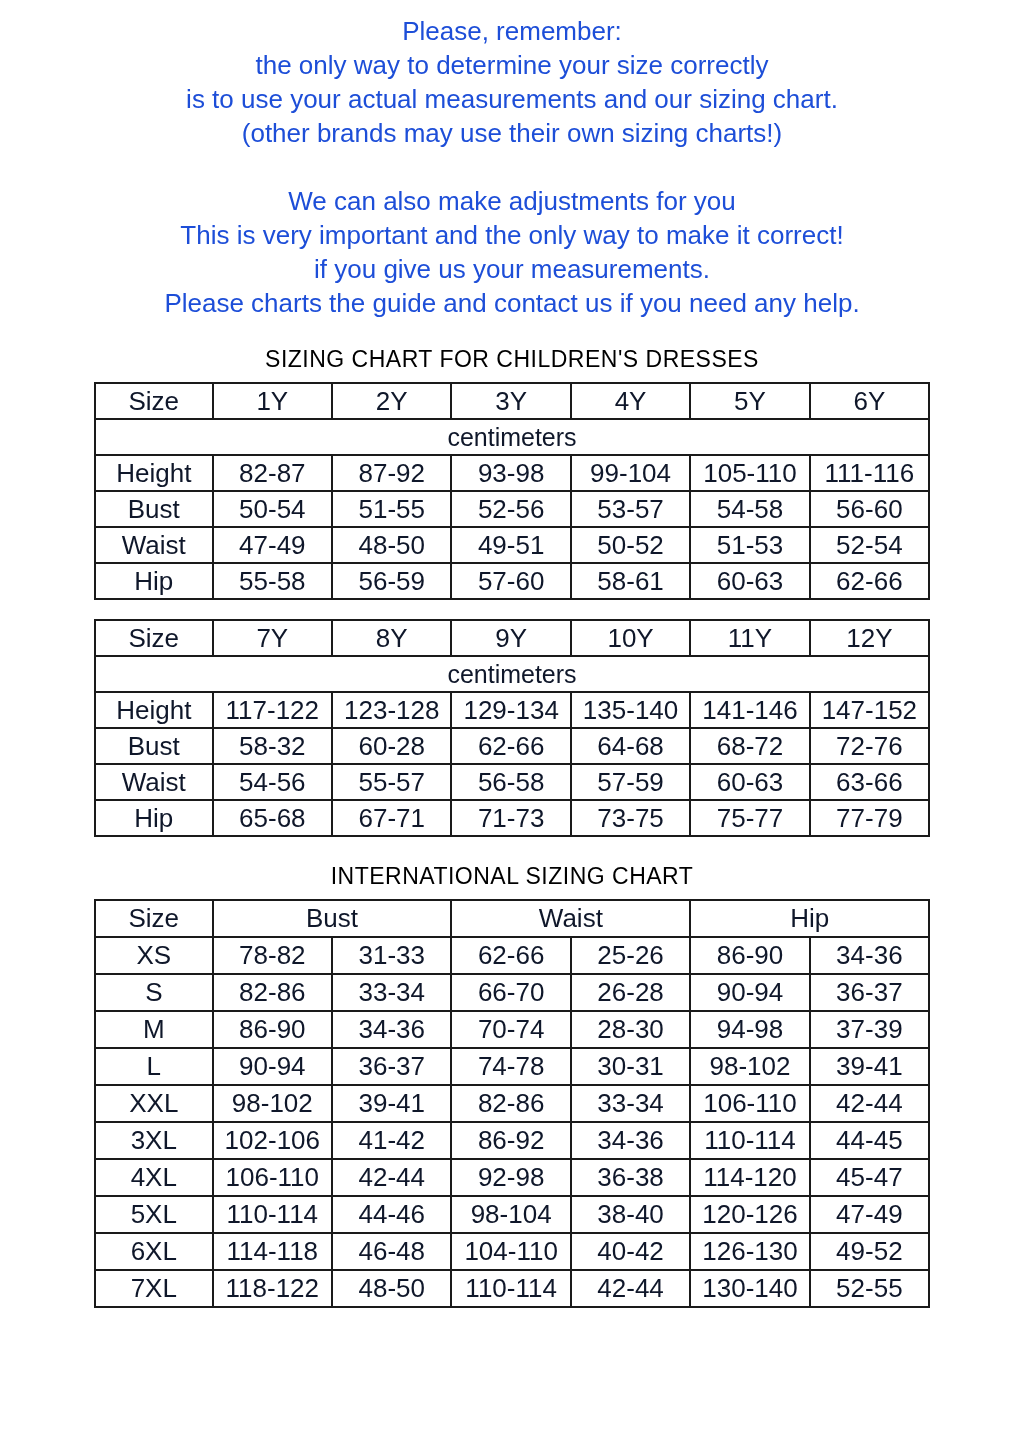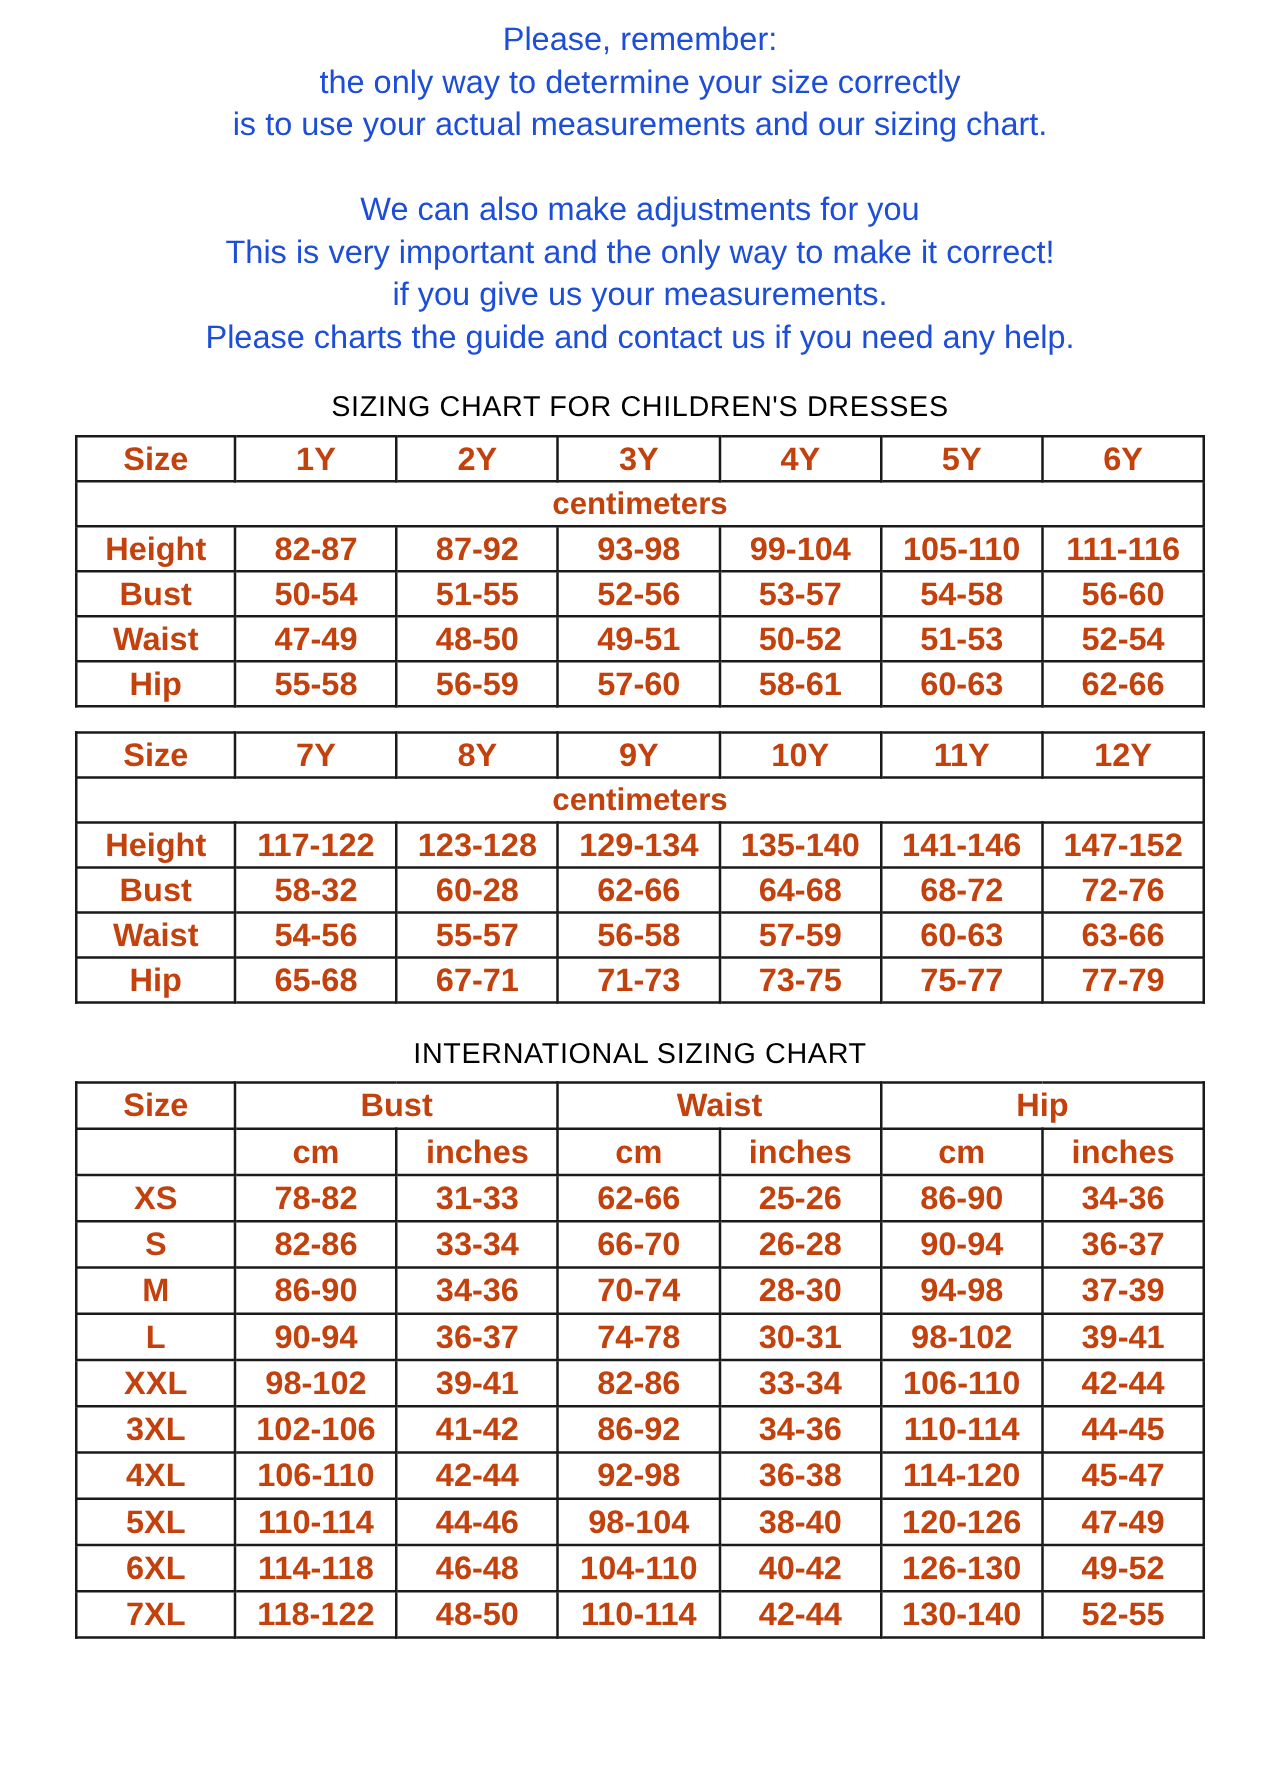--- a/index.html
+++ b/index.html
@@ -21,27 +21,26 @@
   .intro-gap{height:34px;}
   .section-title{
     text-align:center;
     color:#000000;
     font-size:23px;
     letter-spacing:0.5px;
     margin:26px 0 9px 0;
     font-weight:400;
   }
   table.size-table{
-    width:904px;
+    width:836px;
     margin:0 auto;
     border-collapse:collapse;
     table-layout:fixed;
     font-size:26px;
-    color:#c2410c;
-    font-weight:bold;
+    color:#0f172a;
   }
   table.size-table td{
     border:2px solid #1a1a1a;
     text-align:center;
     vertical-align:middle;
     padding:0;
     height:35px;
     white-space:nowrap;
     overflow:hidden;
   }
@@ -50,20 +49,21 @@
   .table-gap{height:19px;}
   .unit-row td{font-size:25px;}
 </style>
 </head>
 <body>
 
 <div class="intro">
   <div>Please, remember:</div>
   <div>the only way to determine your size correctly</div>
   <div>is to use your actual measurements and our sizing chart.</div>
+  <div>(other brands may use their own sizing charts!)</div>
   <div class="intro-gap"></div>
   <div>We can also make adjustments for you</div>
   <div>This is very important and the only way to make it correct!</div>
   <div>if you give us your measurements.</div>
   <div>Please charts the guide and contact us if you need any help.</div>
 </div>
 
 <div class="section-title">SIZING CHART FOR CHILDREN'S DRESSES</div>
 
 <table class="size-table children">
@@ -205,29 +205,20 @@
       <col style="width:14.3%">
   </colgroup>
   <tbody>
       <tr>
     <td>Size</td>
     <td colspan="2">Bust</td>
     <td colspan="2">Waist</td>
     <td colspan="2">Hip</td>
   </tr>
   <tr>
-    <td></td>
-    <td>cm</td>
-    <td>inches</td>
-    <td>cm</td>
-    <td>inches</td>
-    <td>cm</td>
-    <td>inches</td>
-  </tr>
-  <tr>
     <td>XS</td>
     <td>78-82</td>
     <td>31-33</td>
     <td>62-66</td>
     <td>25-26</td>
     <td>86-90</td>
     <td>34-36</td>
   </tr>
   <tr>
     <td>S</td>

